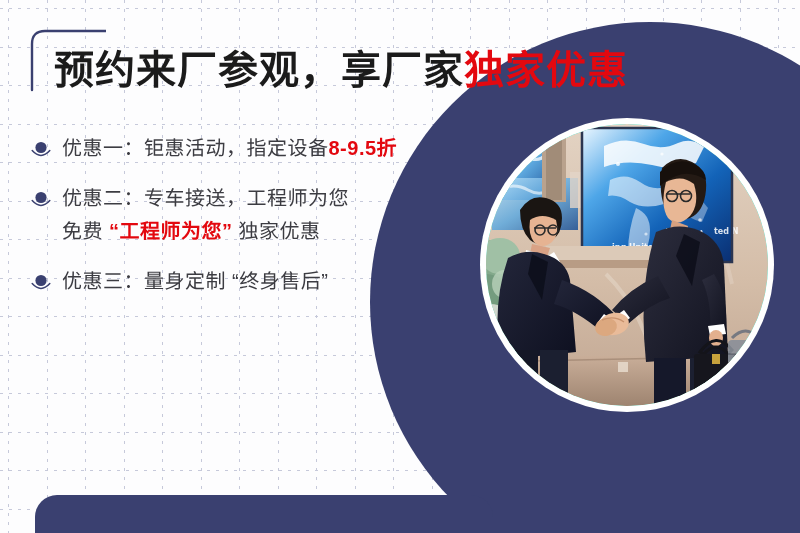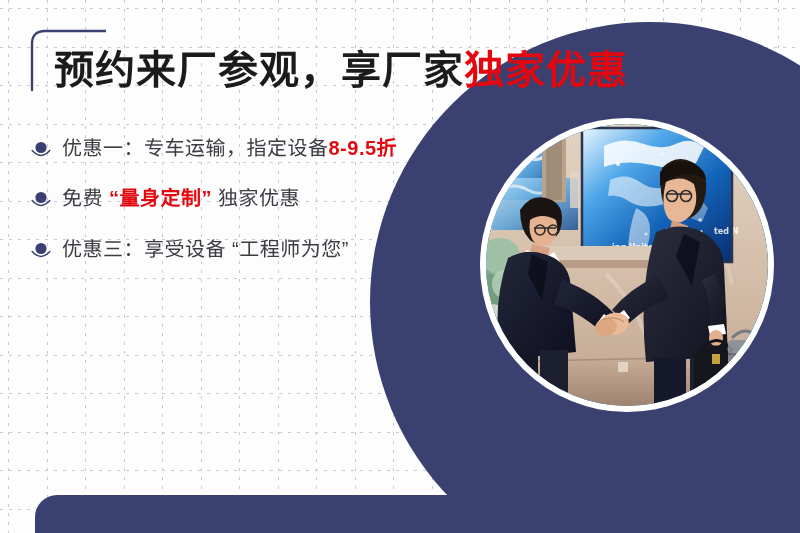--- a/index.html
+++ b/index.html
@@ -116,21 +116,21 @@
     background:#ffffff;
     padding:6px;
     box-sizing:content-box;
     z-index:4;
   }
   .photo-circle{
     width:282px;height:282px;
     border-radius:50%;
     overflow:hidden;
     position:relative;
-    background:#0369a1;
+    background:#5eead4;
     text-align:center;
   }
   .photo-svg{display:block;width:282px;height:282px;}
 </style>
 </head>
 <body>
 
 <div class="banner">
 
   <div class="gridlines" id="gridlines">
@@ -186,45 +186,46 @@
   <div class="bullets">
 
     <div class="bullet-row">
       <span class="bullet-marker">
         <svg viewBox="0 0 26 26" width="26" height="26">
           <circle cx="13" cy="10.5" r="5.6" fill="#3a4070"></circle>
           <path d="M4.2 13.6 Q13 23.4 21.8 13.6" fill="none" stroke="#3a4070" stroke-width="1.5" stroke-linecap="round"></path>
         </svg>
       </span>
       <span class="bullet-text">
-        <span>优惠一：专车运输，指定设备</span><span class="accent">8-9.5折</span>
+        <span>优惠一：钜惠活动，指定设备</span><span class="accent">8-9.5折</span>
       </span>
     </div>
 
     <div class="bullet-row">
       <span class="bullet-marker">
         <svg viewBox="0 0 26 26" width="26" height="26">
           <circle cx="13" cy="10.5" r="5.6" fill="#3a4070"></circle>
           <path d="M4.2 13.6 Q13 23.4 21.8 13.6" fill="none" stroke="#3a4070" stroke-width="1.5" stroke-linecap="round"></path>
         </svg>
       </span>
       <span class="bullet-text">
-        <span class="bullet-line2"><span>免费 </span><span class="accent">“量身定制”</span><span> 独家优惠</span></span>
+        <span>优惠二：专车接送，工程师为您</span>
+        <span class="bullet-line2"><span>免费 </span><span class="accent">“工程师为您”</span><span> 独家优惠</span></span>
       </span>
     </div>
 
     <div class="bullet-row">
       <span class="bullet-marker">
         <svg viewBox="0 0 26 26" width="26" height="26">
           <circle cx="13" cy="10.5" r="5.6" fill="#3a4070"></circle>
           <path d="M4.2 13.6 Q13 23.4 21.8 13.6" fill="none" stroke="#3a4070" stroke-width="1.5" stroke-linecap="round"></path>
         </svg>
       </span>
       <span class="bullet-text">
-        <span>优惠三：享受设备 “工程师为您”</span>
+        <span>优惠三：量身定制 “终身售后”</span>
       </span>
     </div>
 
 
   </div>
 
   <div class="photo-wrap">
     <div class="photo-circle">
       <svg class="photo-svg" viewBox="0 0 282 282">
         <defs>

